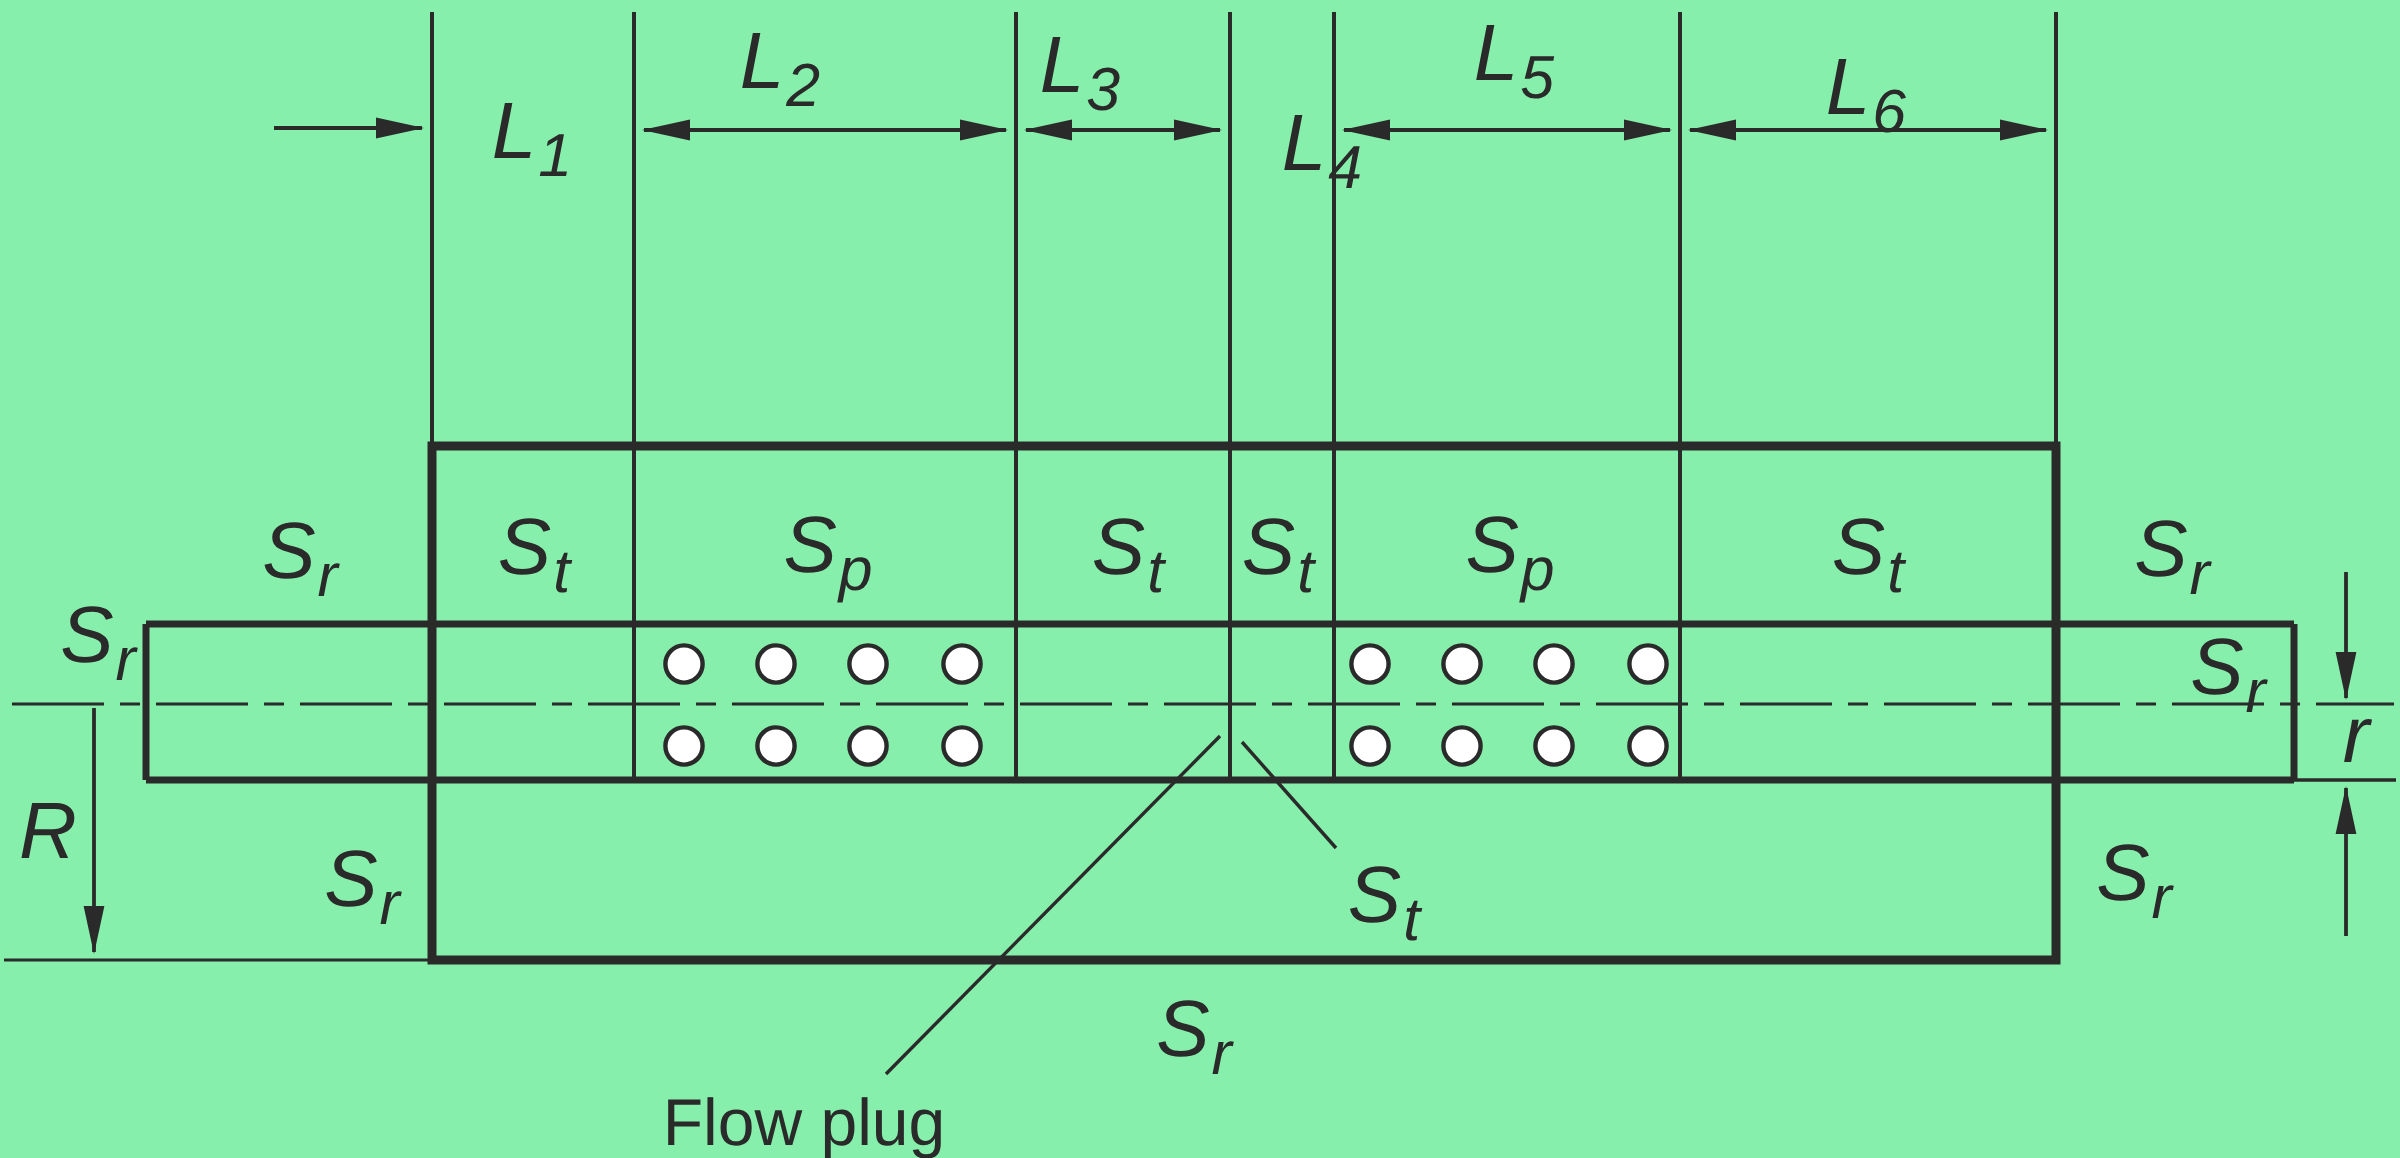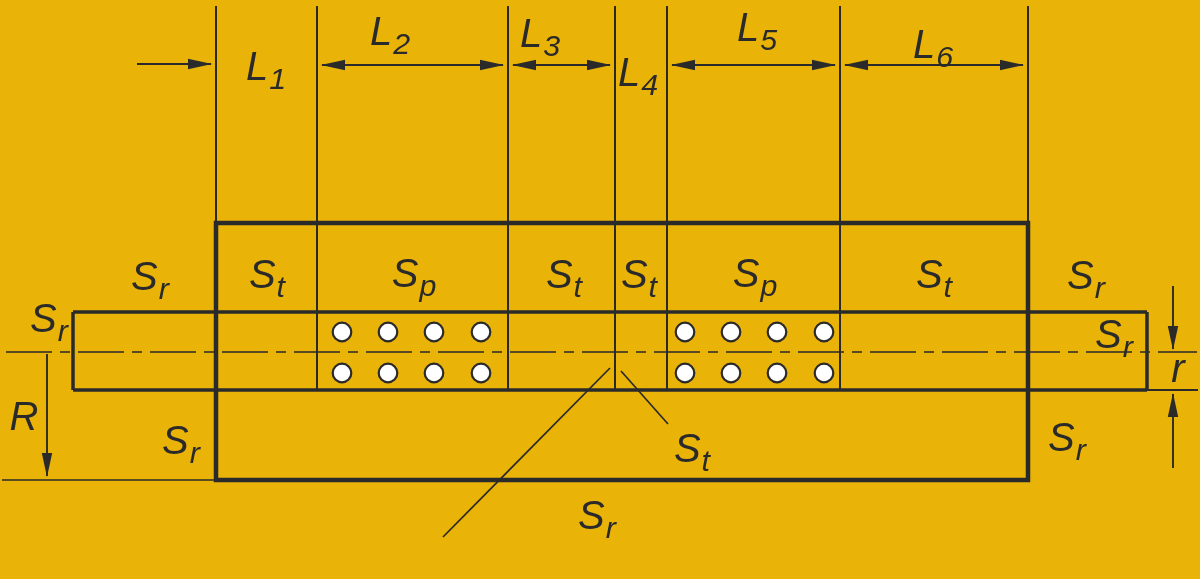--- a/index.html
+++ b/index.html
@@ -1,16 +1,16 @@
 <!DOCTYPE html>
 <html><head>
 <meta charset="utf-8">
 <style>
   html,body{margin:0;padding:0;background:#ffffff}
-  .stage{position:relative;width:1200px;height:579px;background:#eab308;
+  .stage{position:relative;width:1200px;height:579px;background:#86efac;
          font-family:"Liberation Sans",sans-serif;overflow:hidden}
   .linework{position:absolute;left:0;top:0}
   .lbl{position:absolute;transform:translate(-50%,-50%);
        font-family:"Liberation Sans",sans-serif;font-style:italic;
        font-size:40px;color:#2a2a2a;line-height:1;white-space:nowrap}
   .lbl .sub{font-size:0.76em;vertical-align:-0.3em;margin-left:1px}
   .lbl.plain{font-style:normal;font-size:33px}
 </style>
 </head>
 <body>
@@ -81,21 +81,21 @@
       <line x1="1173" y1="468" x2="1173" y2="394" marker-end="url(#ah)"></line>
     </g>
 
     <line x1="610" y1="368" x2="443" y2="537" stroke="#2a2a2a" stroke-width="1.7"></line>
     <line x1="621" y1="371" x2="668" y2="424" stroke="#2a2a2a" stroke-width="1.7"></line>
   </svg>
 
   <div class="lbl" style="left:266px;top:70px"><span class="m">L</span><span class="sub">1</span></div>
   <div class="lbl" style="left:390px;top:35px"><span class="m">L</span><span class="sub">2</span></div>
   <div class="lbl" style="left:540px;top:37px"><span class="m">L</span><span class="sub">3</span></div>
-  <div class="lbl" style="left:638px;top:76px"><span class="m">L</span><span class="sub">4</span></div>
+  <div class="lbl" style="left:661px;top:76px"><span class="m">L</span><span class="sub">4</span></div>
   <div class="lbl" style="left:757px;top:31px"><span class="m">L</span><span class="sub">5</span></div>
   <div class="lbl" style="left:933px;top:48px"><span class="m">L</span><span class="sub">6</span></div>
 
   <div class="lbl" style="left:150px;top:280px"><span class="m">S</span><span class="sub">r</span></div>
   <div class="lbl" style="left:267px;top:278px"><span class="m">S</span><span class="sub">t</span></div>
   <div class="lbl" style="left:414px;top:277px"><span class="m">S</span><span class="sub">p</span></div>
   <div class="lbl" style="left:564px;top:278px"><span class="m">S</span><span class="sub">t</span></div>
   <div class="lbl" style="left:639px;top:278px"><span class="m">S</span><span class="sub">t</span></div>
   <div class="lbl" style="left:755px;top:277px"><span class="m">S</span><span class="sub">p</span></div>
   <div class="lbl" style="left:934px;top:278px"><span class="m">S</span><span class="sub">t</span></div>
@@ -105,14 +105,15 @@
   <div class="lbl" style="left:1114px;top:338px"><span class="m">S</span><span class="sub">r</span></div>
 
   <div class="lbl" style="left:181px;top:444px"><span class="m">S</span><span class="sub">r</span></div>
   <div class="lbl" style="left:692px;top:452px"><span class="m">S</span><span class="sub">t</span></div>
   <div class="lbl" style="left:1067px;top:441px"><span class="m">S</span><span class="sub">r</span></div>
   <div class="lbl" style="left:597px;top:519px"><span class="m">S</span><span class="sub">r</span></div>
 
   <div class="lbl" style="left:24px;top:416px"><span class="m">R</span></div>
   <div class="lbl" style="left:1178px;top:368px"><span class="m">r</span></div>
 
+  <div class="lbl plain" style="left:402px;top:561px"><span class="m">Flow plug</span></div>
 
 </div>
 
 </body></html>

